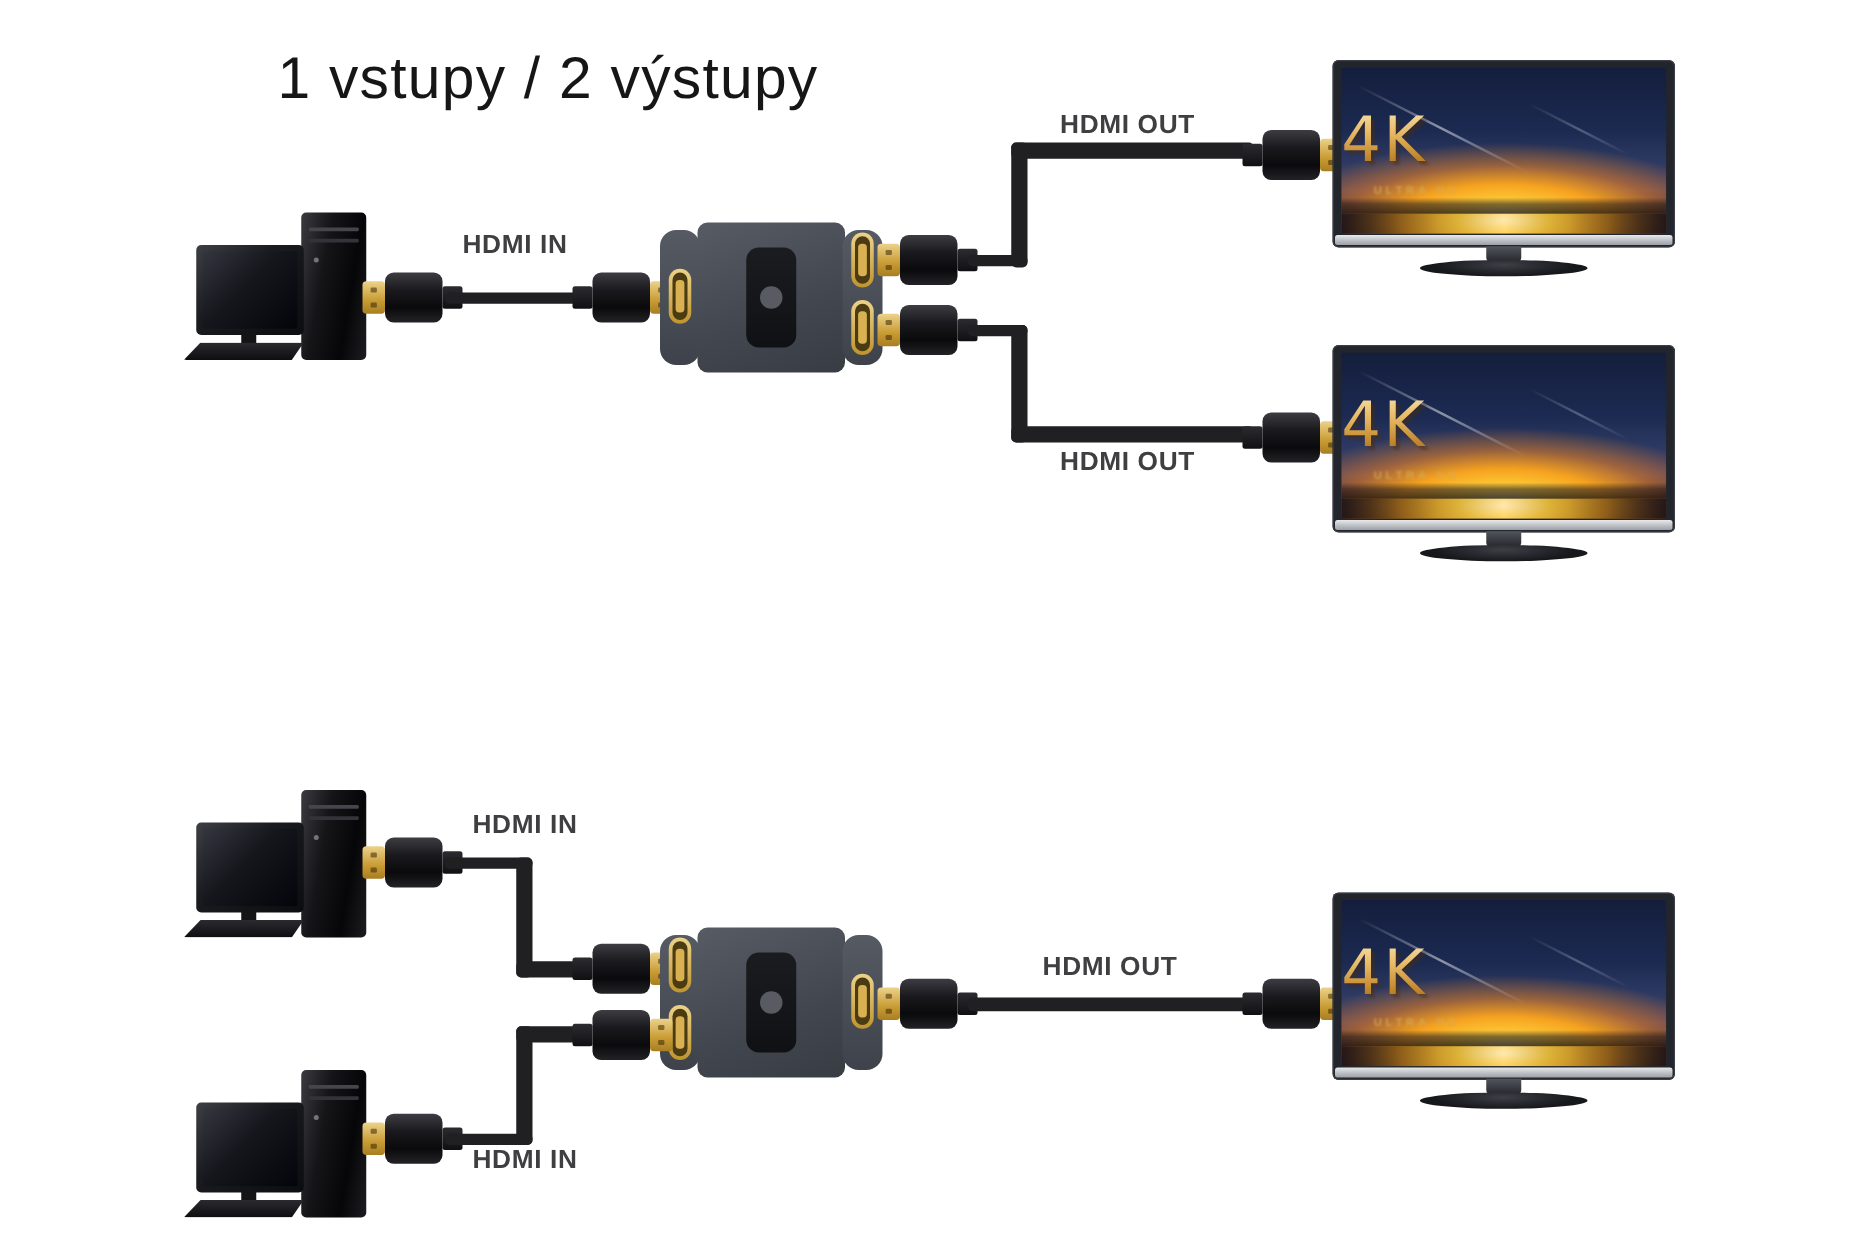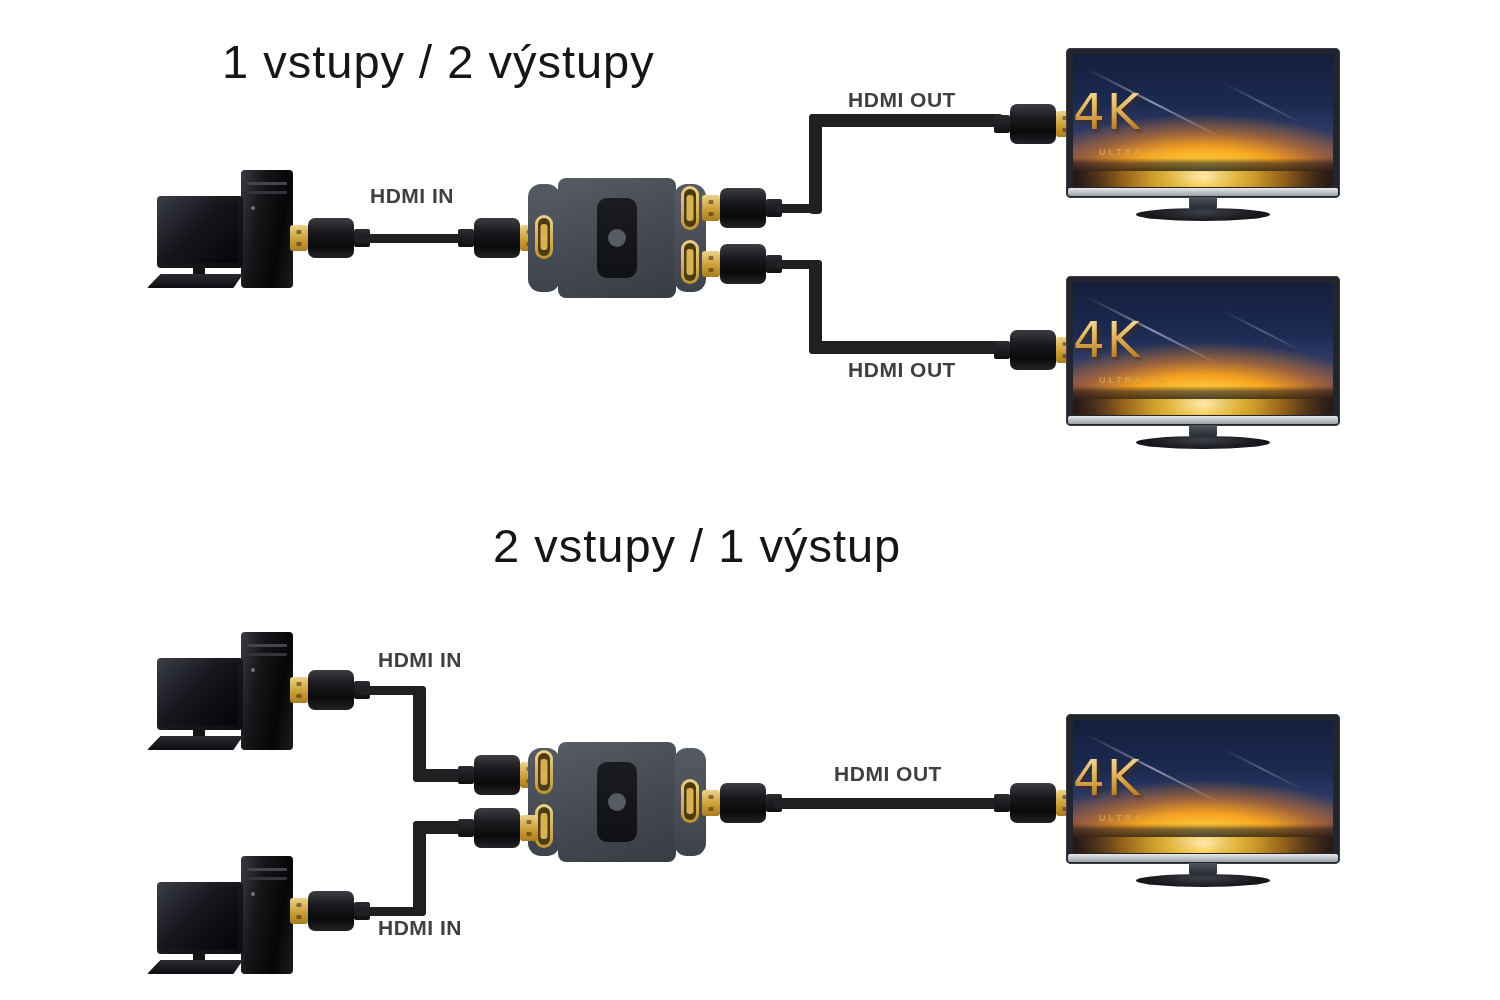--- a/index.html
+++ b/index.html
@@ -193,21 +193,20 @@
         <div class="subbadge">ULTRA HD</div>
         <i class="horizon"></i>
         <i class="water"></i>
       </div>
       <i class="tv-strip"></i>
     </div>
     <i class="tv-neck"></i>
     <i class="tv-base"></i>
   </div>
 
-  <div class="title" style="left:493px;top:518px">2 vstupy / 1 výstup</div>
 
   <div class="computer" style="left:145px;top:628px">
     <div class="tower">
         <i class="drive"></i>
         <i class="dot"></i>
       </div>
     <div class="monitor">
         <div class="mscreen"></div>
       </div>
     <div class="mstand"></div>

